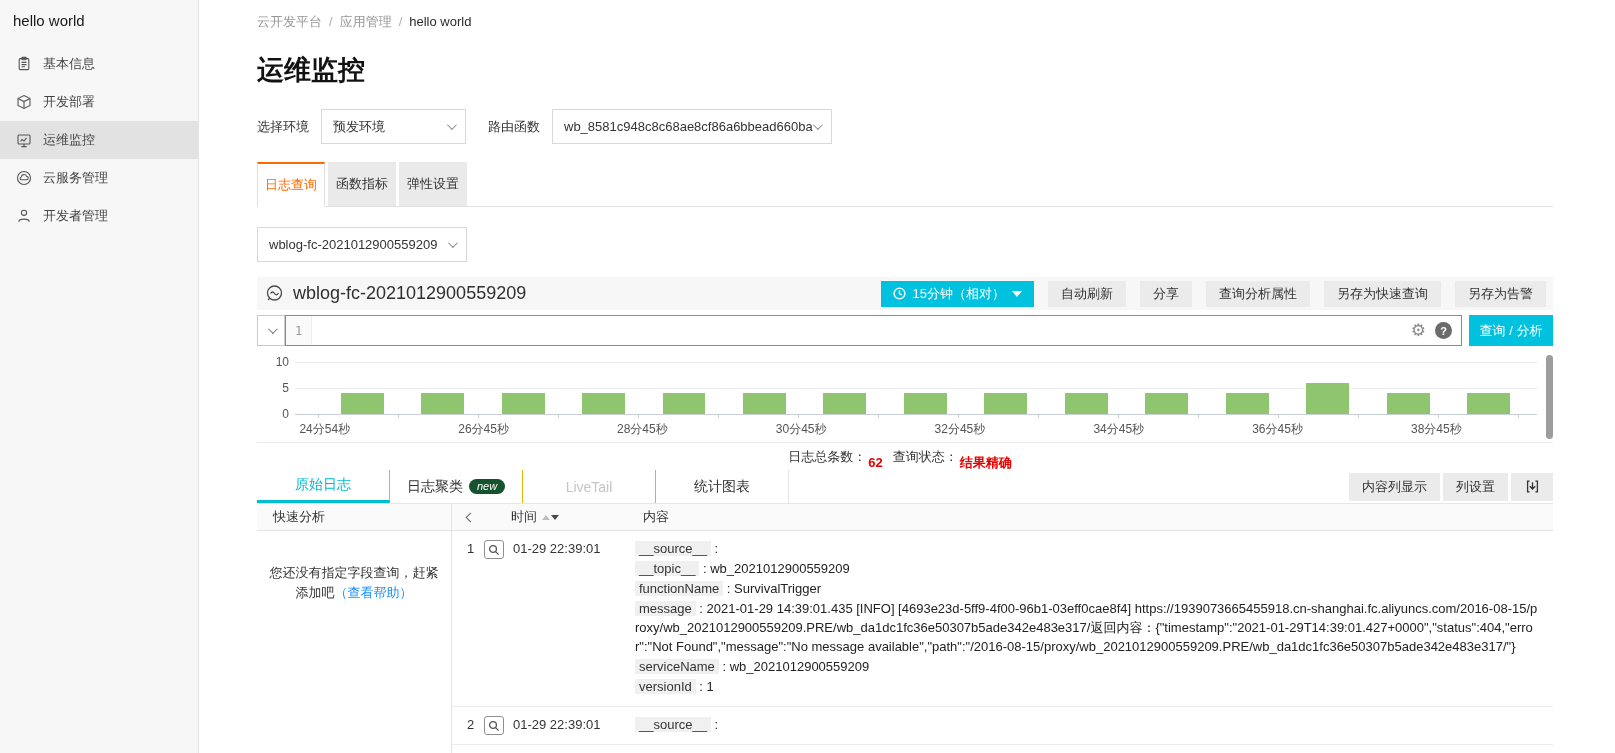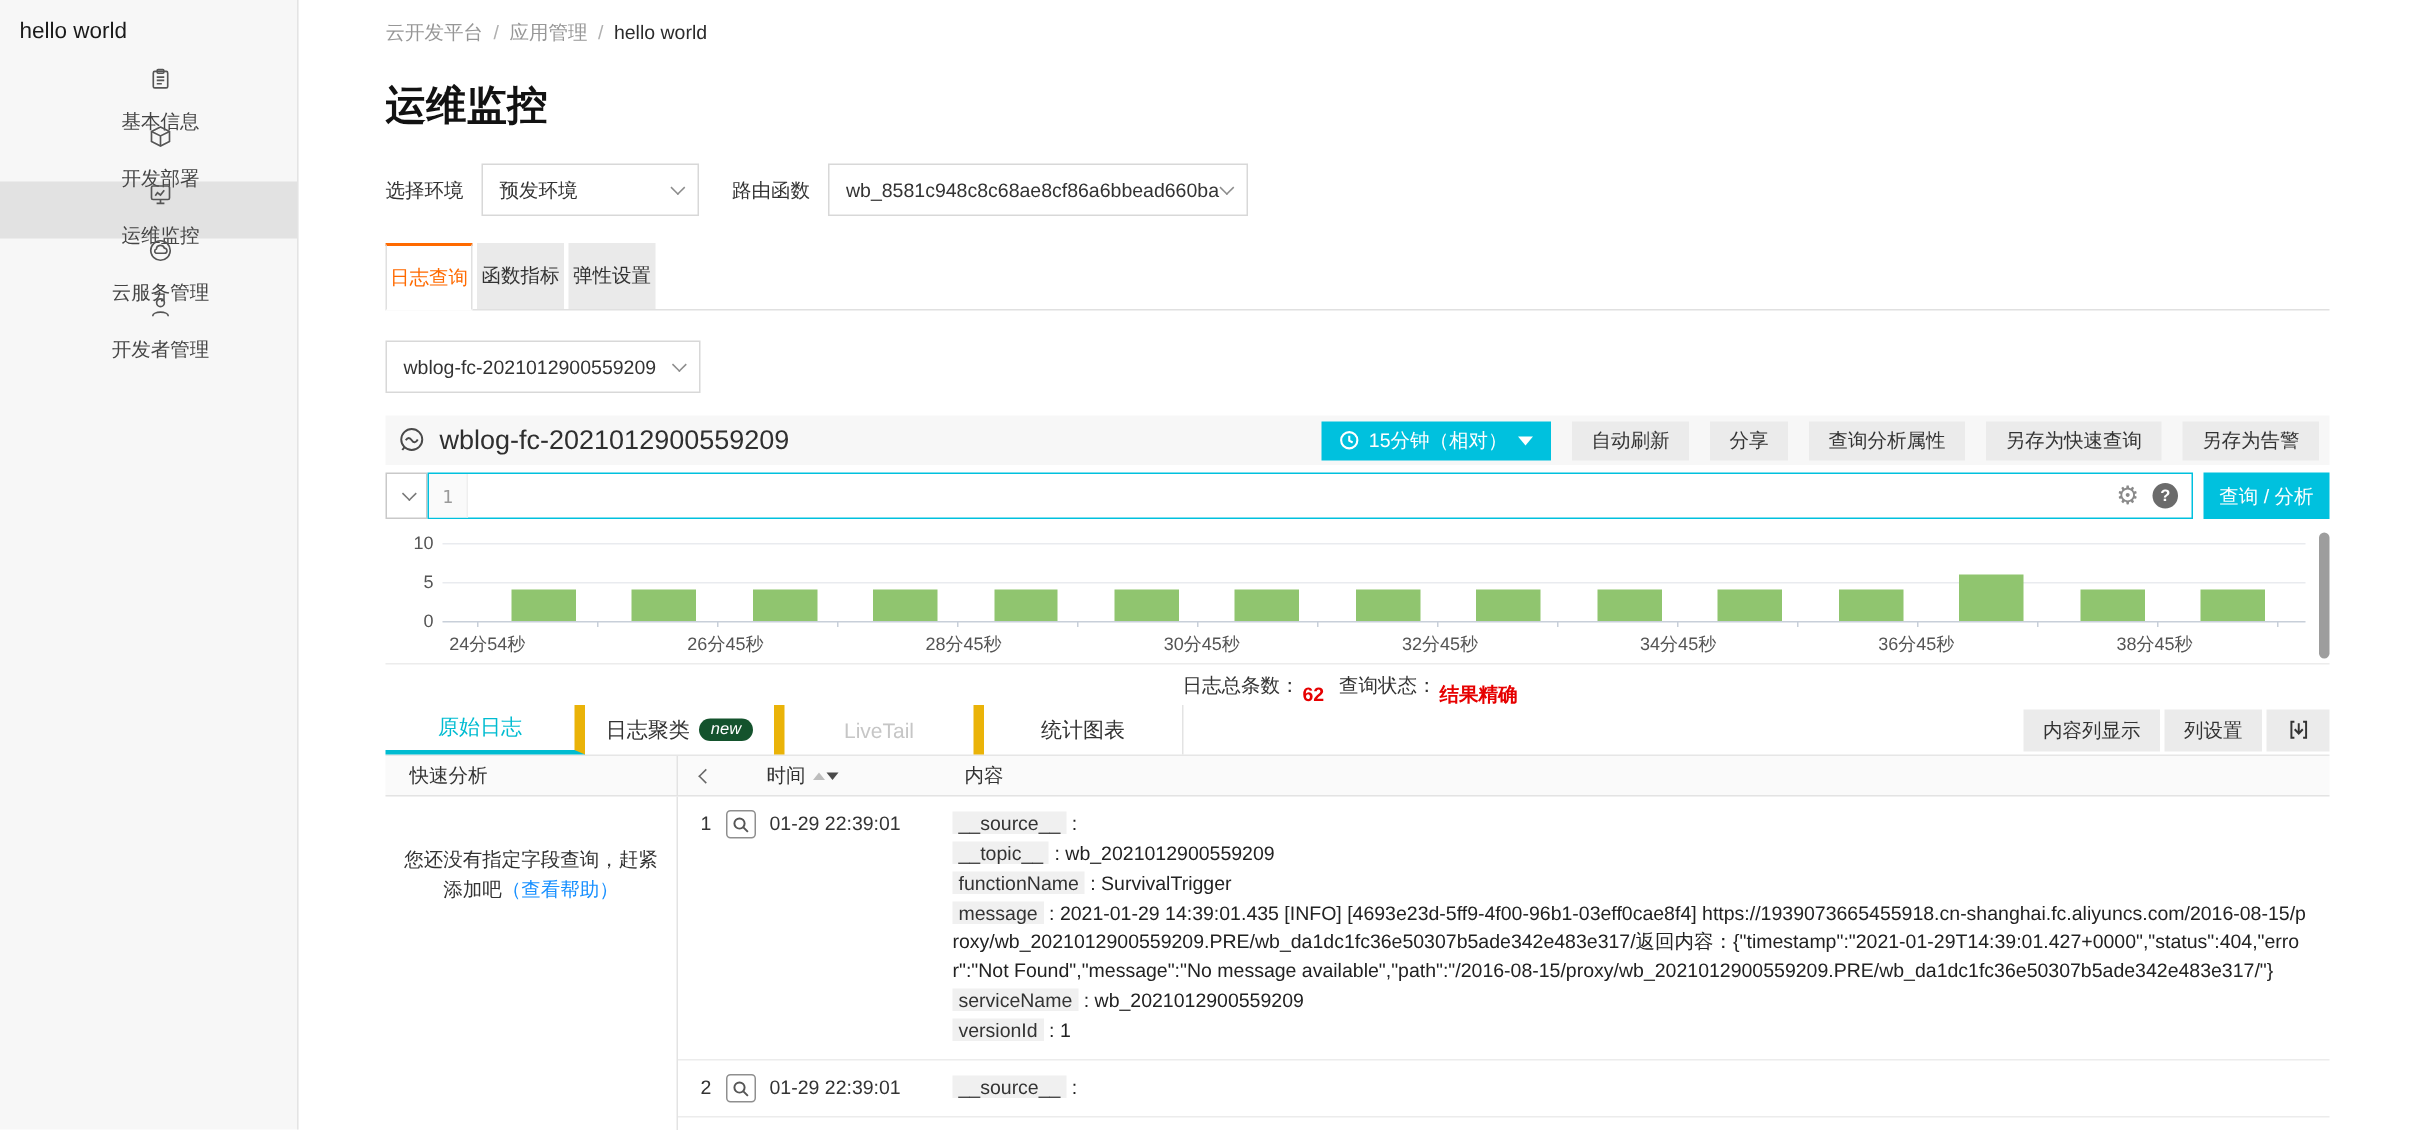--- a/index.html
+++ b/index.html
@@ -8,21 +8,21 @@
     width:1615px; height:753px; overflow:hidden; background:#fff;
     font-family:"Liberation Sans","DejaVu Sans",sans-serif; font-size:13px; color:#333;
   }
   svg { display:block; }
 
   
   .sidebar { position:absolute; left:0; top:0; width:199px; height:753px;
     background:#f7f7f7; border-right:1px solid #e4e4e4; }
   .app-name { margin:12px 0 16px 13px; font-size:15px; color:#1a1a1a; }
   .side-item { display:flex; align-items:center; gap:11px; height:38px; padding-left:16px;
-    color:#444; cursor:pointer;flex-direction:column; }
+    color:#444; cursor:pointer; }
   .side-item.active { background:#e2e2e2; }
   .side-icon { width:16px; height:16px; color:#555; flex:none; }
   .side-icon svg { width:16px; height:16px; stroke:currentColor; fill:none; stroke-width:1.1; }
 
   
   .main { position:absolute; left:200px; top:0; width:1415px; height:753px;
     padding:13px 62px 0 57px; }
   .breadcrumb { color:#979797; }
   .breadcrumb .sep { margin:0 7px; color:#b0b0b0; }
   .breadcrumb .crumb.last { color:#2b2b2b; }
@@ -31,21 +31,21 @@
   .filter-row { margin-top:21px; display:flex; align-items:center; }
   .filter-label { margin-right:12px; color:#333; }
   .select { height:35px; border:1px solid #d8d8d8; background:#fff; display:flex;
     align-items:center; justify-content:space-between; padding:15px 11px; cursor:pointer; }
   .sel-env { width:145px; margin-right:22px; }
   .sel-route { width:280px; }
   .caret { width:7px; height:7px; border-right:1.4px solid #8c8c8c; border-bottom:1.4px solid #8c8c8c;
     transform:rotate(45deg) translateY(-2px); flex:none; }
 
   .tabs-row { margin-top:18px; display:flex; height:45px; border-bottom:1px solid #e0e0e0; }
-  .tab { width:58px; display:flex; align-items:center; justify-content:center;
+  .tab { width:68px; display:flex; align-items:center; justify-content:center;
     background:#eaeaea; margin-right:3px; color:#333; cursor:pointer; }
   .tab.active { background:#fff; border:1px solid #e0e0e0; border-top:2px solid #ff6a00;
     border-bottom:1px solid #fff; margin-bottom:-1px; color:#ff6a00; }
 
   .logstore-select { margin-top:20px; width:210px; }
 
   
   .panel { margin-top:15px; position:relative; }
   .panel-header { height:33px; background:#f7f7f7; display:flex; align-items:center;
     padding:0 7px 0 8px; }
@@ -87,21 +87,21 @@
   .xlabel { position:absolute; top:calc(100% + 7px); transform:translateX(-50%);
     font-size:12px; color:#555; white-space:nowrap; }
 
   .status-row { height:27px; display:flex; align-items:center; justify-content:center;
     font-size:13px; color:#333; }
   .status-val { color:#e60000; font-weight:700; margin:12px 10px 0 2px; }
 
   
   .result-tabs { height:34px; display:flex; align-items:stretch; border-bottom:1px solid #e6e6e6; }
   .rtab { width:133px; display:flex; align-items:center; justify-content:center; gap:6px;
-    font-size:14px; color:#333; border-right:7px solid #eab308; cursor:pointer; }
+    font-size:14px; color:#333; border-right:1px solid #eab308; cursor:pointer; }
   .rtab:nth-child(4) { border-right:1px solid #e3e3e3; }
   .rtab.active { color:#00bcd1; border-bottom:3px solid #00bcd1; }
   .rtab.dim { color:#c6c6c6; }
   .badge-new { background:#14532d; color:#fff; font-size:11px; font-style:italic;
     padding:1px 8px 2px; border-radius:10px; line-height:1.1; }
   .rtab-actions { margin-left:auto; display:flex; gap:3px; align-items:center; }
   .rtab-btn { height:28px; background:#ebebeb; color:#333; padding:0 13px; display:flex;
     align-items:center; cursor:pointer; }
   .dl-btn { width:42px; height:28px; background:#ebebeb; display:flex; align-items:center;
     justify-content:center; cursor:pointer; }

